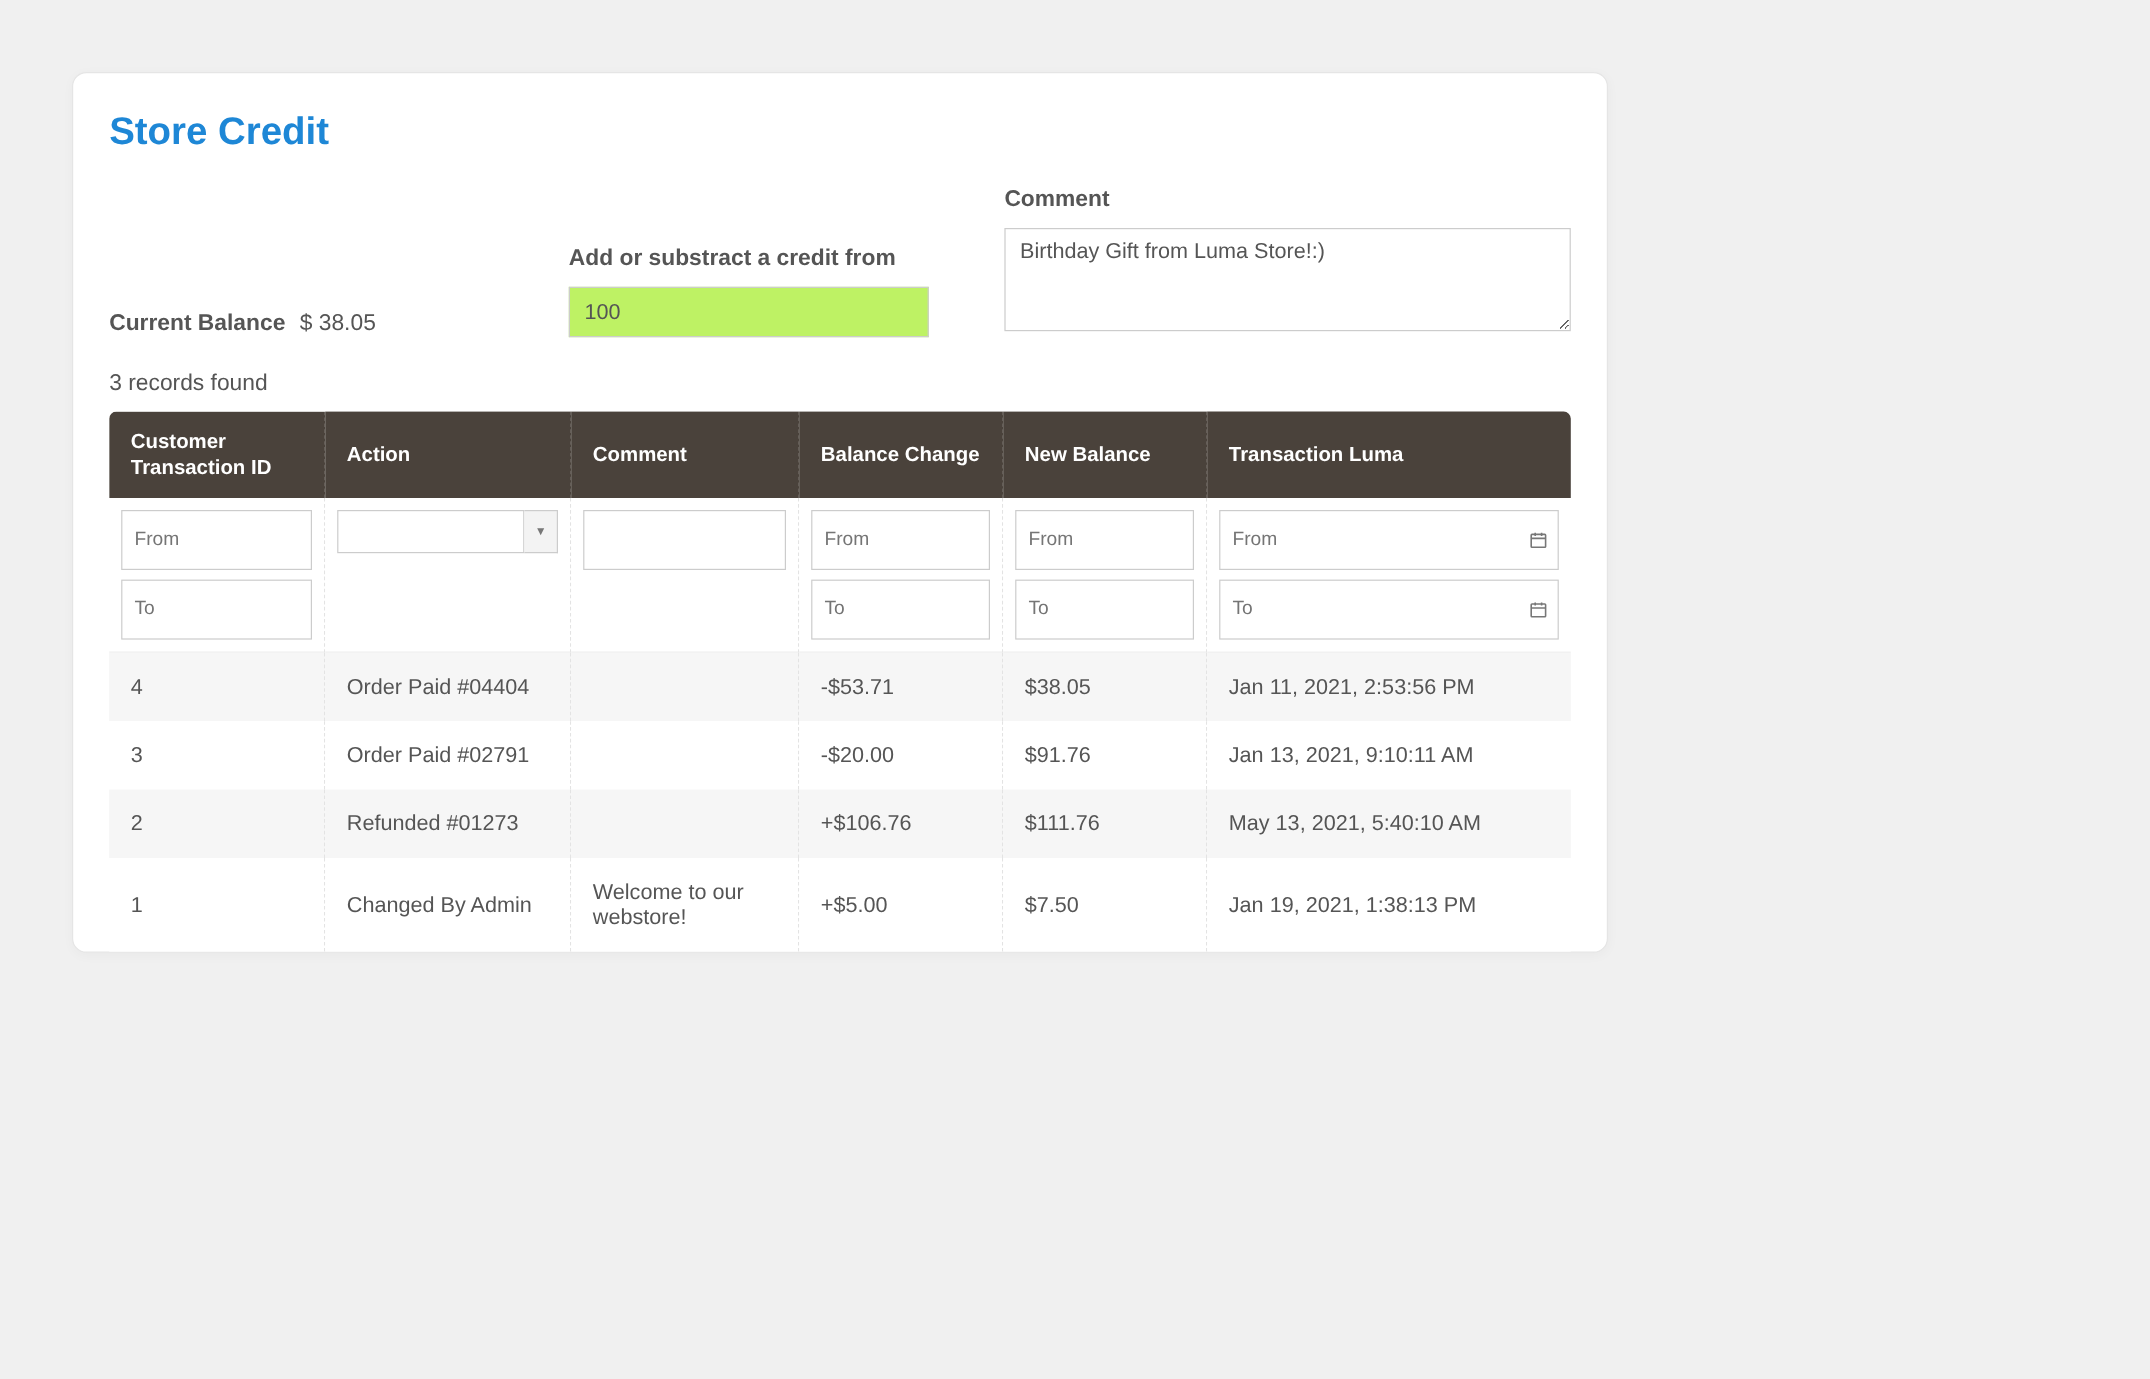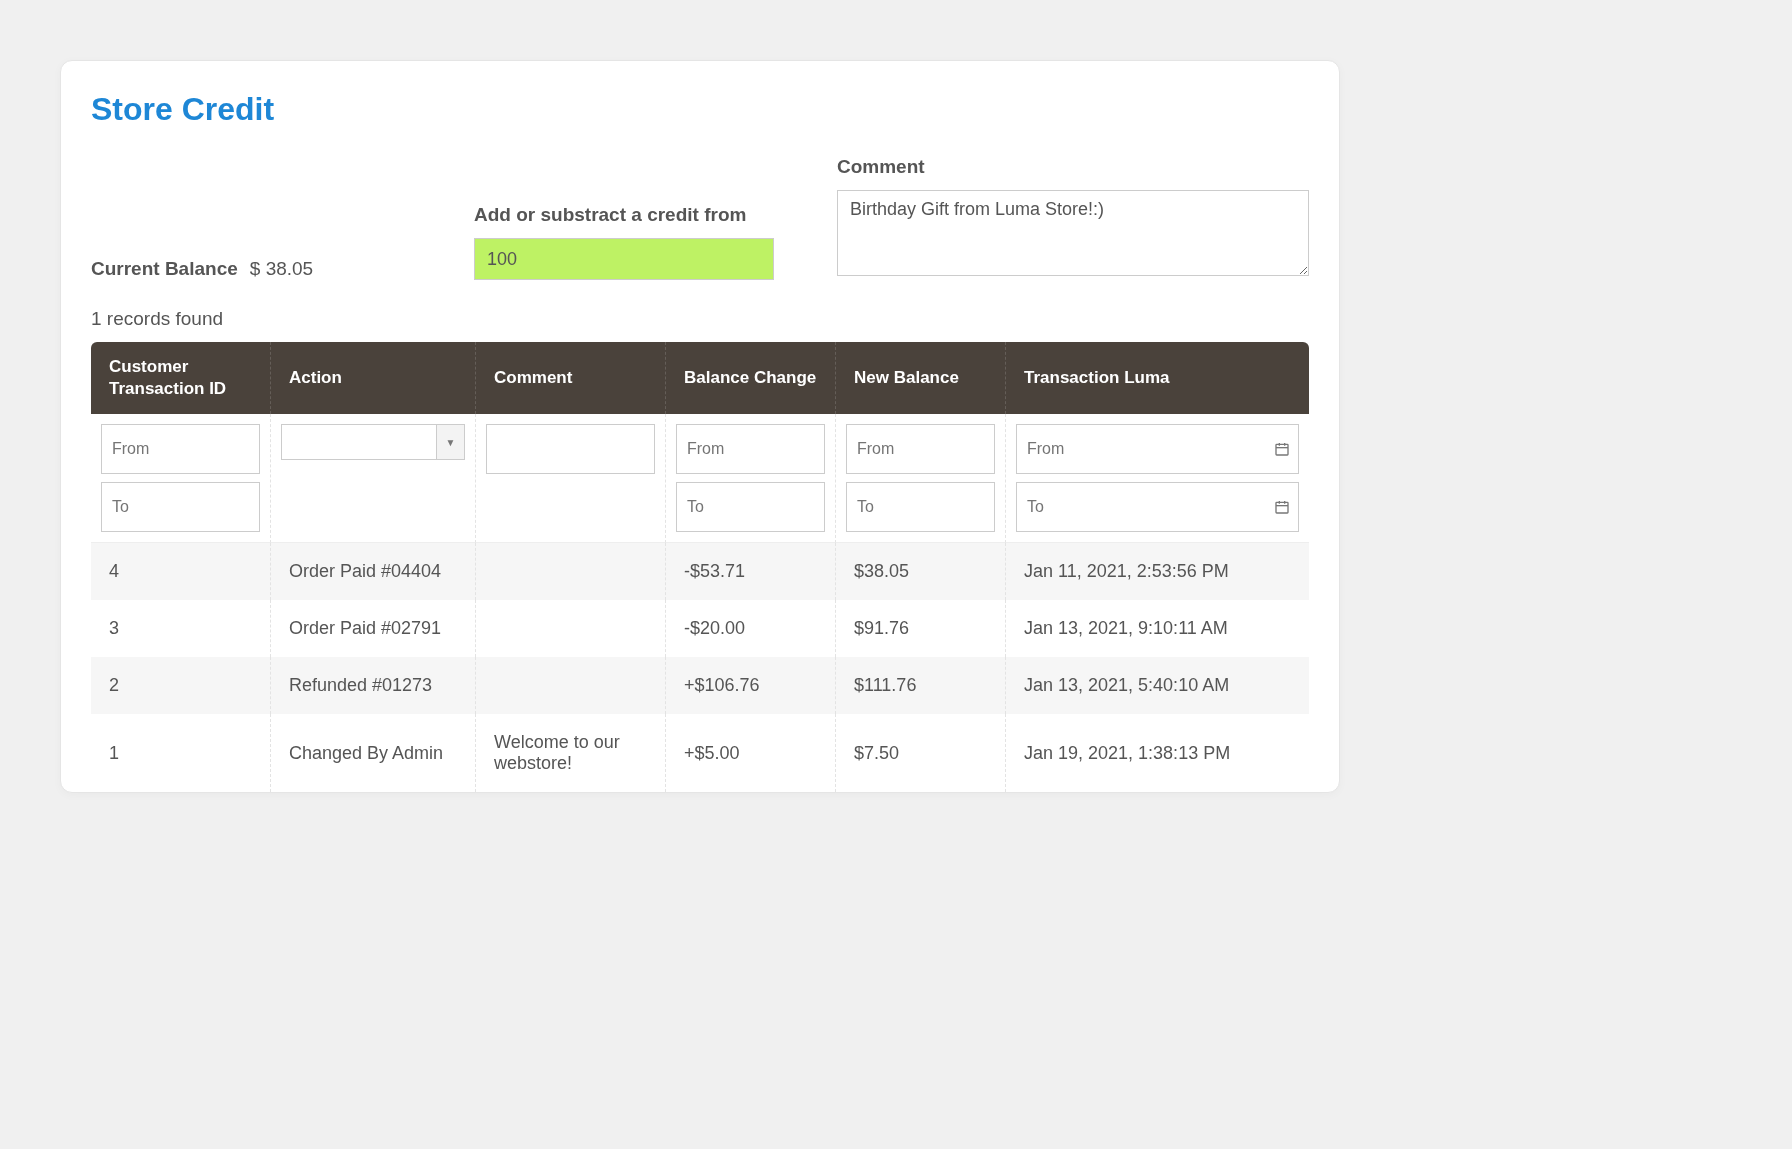--- a/index.html
+++ b/index.html
@@ -185,21 +185,21 @@
       <label class="field-label">Add or substract a credit from</label>
       <input class="text-input" type="text" value="100" style="">
     </div>
 
     <div class="field-block comment">
       <label class="field-label">Comment</label>
       <textarea class="textarea" style="">Birthday Gift from Luma Store!:)</textarea>
     </div>
   </div>
 
-  <div class="records-found">1 records found</div>
+  <div class="records-found">3 records found</div>
 
   <table class="grid">
     <thead>
       <tr>
         <th class="col-id">Customer Transaction ID</th>
         <th class="col-action">Action</th>
         <th class="col-comment">Comment</th>
         <th class="col-change">Balance Change</th>
         <th class="col-newbal">New Balance</th>
         <th>Transaction Luma</th>
@@ -271,21 +271,21 @@
           <td class="neg">-$20.00</td>
           <td>$91.76</td>
           <td>Jan 13, 2021, 9:10:11 AM</td>
         </tr>
         <tr class="data-row">
           <td>2</td>
           <td>Refunded #01273</td>
           <td></td>
           <td class="pos">+$106.76</td>
           <td>$111.76</td>
-          <td>Jan 13, 2021, 5:40:10 AM</td>
+          <td>May 13, 2021, 5:40:10 AM</td>
         </tr>
         <tr class="data-row">
           <td>1</td>
           <td>Changed By Admin</td>
           <td>Welcome to our webstore!</td>
           <td class="pos">+$5.00</td>
           <td>$7.50</td>
           <td>Jan 19, 2021, 1:38:13 PM</td>
         </tr>
       </tbody>

